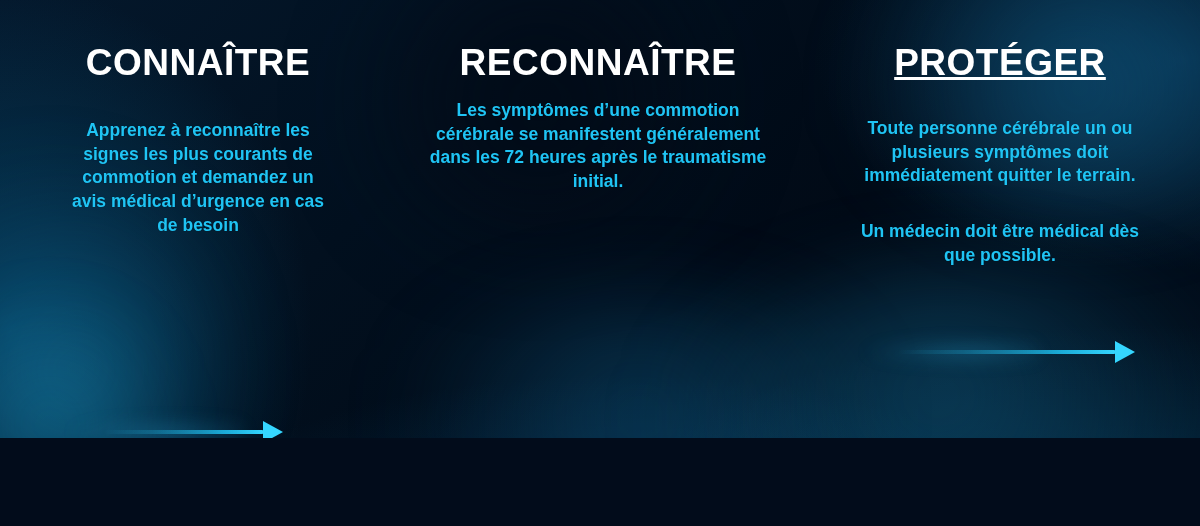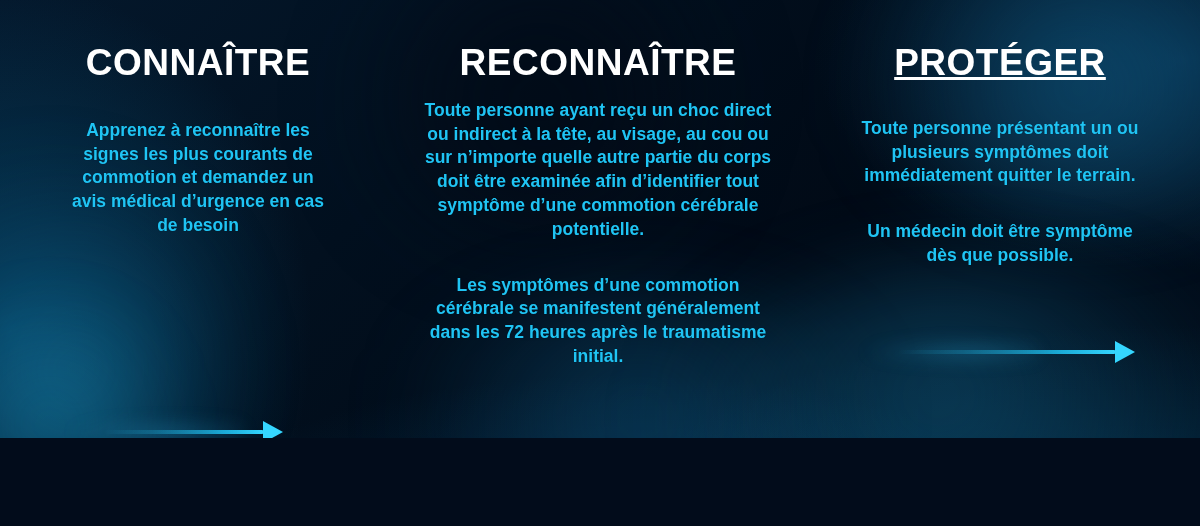--- a/index.html
+++ b/index.html
@@ -164,28 +164,27 @@
 
   <div class="columns">
 
     <section class="column col-1">
       <h2 class="col-heading">CONNAÎTRE</h2>
       <p class="para">Apprenez à reconnaître les signes les plus courants de commotion et demandez un avis médical d’urgence en cas de besoin</p>
     </section>
 
     <section class="column col-2">
       <h2 class="col-heading">RECONNAÎTRE</h2>
-      <p class="para">Toute personne ayant reçu un choc direct ou indirect à la tête, au visage, au cou ou sur n’importe quelle autre partie du corps doit être examinée afin d’identifier tout symptôme d’une commotion cérébrale potentielle.</p>
       <p class="para">Les symptômes d’une commotion cérébrale se manifestent généralement dans les 72 heures après le traumatisme initial.</p>
     </section>
 
     <section class="column col-3">
       <h2 class="col-heading">PROTÉGER</h2>
-      <p class="para">Toute personne présentant un ou plusieurs symptômes doit immédiatement quitter le terrain.</p>
-      <p class="para">Un médecin doit être symptôme dès que possible.</p>
+      <p class="para">Toute personne cérébrale un ou plusieurs symptômes doit immédiatement quitter le terrain.</p>
+      <p class="para">Un médecin doit être médical dès que possible.</p>
     </section>
 
   </div>
 
   <div class="arrow arrow-1">
     <div class="glowline"></div>
     <div class="tail"></div>
     <div class="head"></div>
   </div>
 

